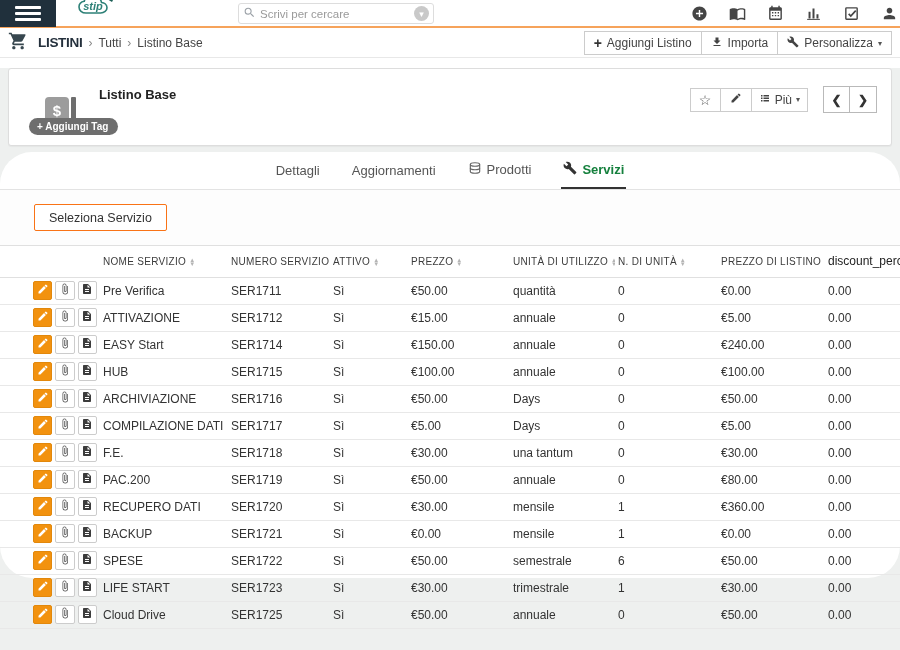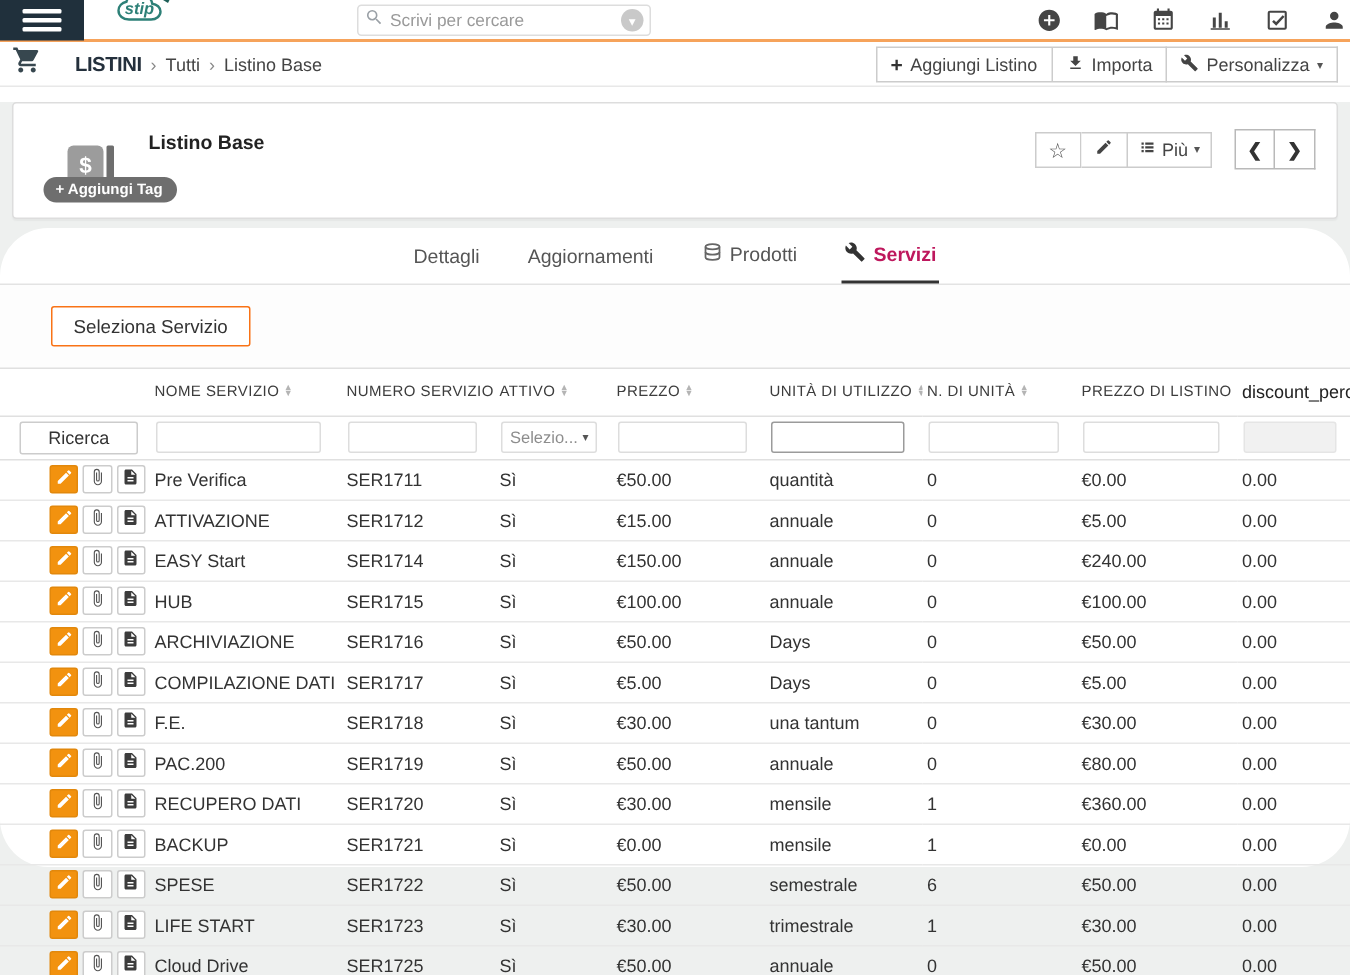--- a/index.html
+++ b/index.html
@@ -26,21 +26,21 @@
            font-size:9px; display:flex; align-items:center; justify-content:center; }
   .top-icons { position:absolute; right:0; top:0; height:26px; display:flex;
                align-items:center; gap:21px; padding-right:2px; }
   .top-icons .tico { width:17px; height:17px; cursor:pointer; }
   .top-icons .tico svg { width:17px; height:17px; }
 
   
   .crumbbar { height:30px; display:flex; align-items:center; padding:0 8px;
               background:#fff; border-bottom:1px solid #e8e8e8; position:relative; }
   .crumbbar .ic svg { width:20px; height:20px; }
-  .crumb-module { font-weight:bold; font-size:13.5px; color:#24303c; margin-left:22px;
+  .crumb-module { font-weight:bold; font-size:13.5px; color:#24303c; margin-left:10px;
                   letter-spacing:-0.3px; cursor:pointer; }
   .crumb-sep { color:#888; font-size:12px; margin:0 6px; }
   .crumb-item { font-size:12px; color:#444; cursor:pointer; }
   .crumb-actions { position:absolute; right:8px; top:3px; display:flex; }
   .cbtn { height:24px; background:#fff; border:1px solid #ccc; font-size:12px;
           color:#444; display:flex; align-items:center; gap:5px; padding:0 9px;
           cursor:pointer; }
   .cbtn + .cbtn { border-left:0; }
   .cbtn .ic svg { width:12px; height:12px; }
   .cbtn .plus { font-size:14px; font-weight:bold; color:#333; line-height:1; }
@@ -74,21 +74,21 @@
           color:#333; font-weight:bold; cursor:pointer; }
   .nbtn + .nbtn { border-left:0; }
 
   
   .sheet { margin-top:6px; background:#fff; height:426px;border-radius:32px; }
   .tab-bar { height:38px; display:flex; justify-content:center; align-items:flex-end;
              gap:28px; border-bottom:1px solid #e3e3e3; }
   .tab { font-size:13px; color:#555; padding:0 2px 11px 2px; display:flex;
          align-items:center; gap:5px; cursor:pointer; }
   .tab .ic svg { width:14px; height:14px; }
-  .tab.active { color:#be185d; font-weight:bold; border-bottom:2px solid #333;
+  .tab.active { color:#15803d; font-weight:bold; border-bottom:2px solid #333;
                 padding-bottom:9px; }
 
   .grid-toolbar { height:56px; display:flex; align-items:center;
                   justify-content:space-between; padding:0 10px 0 34px;
                   border-bottom:1px solid #e0e0e0; background:#fdfdfd; }
   .select-btn { height:27px; background:#fff; border:1px solid #f97316; border-radius:2px;
                 font-size:12.5px; color:#333; padding:0 14px; cursor:pointer; }
   .pager { display:flex; align-items:center; gap:10px; }
   .pager-text { font-size:12px; color:#333; }
   .pager-text b { font-weight:bold; }
@@ -324,36 +324,20 @@
             <th><span>N. DI UNITÀ</span><span class="sort">
                 <i>▲</i>
                 <i>▼</i>
               </span></th>
             <th><span>PREZZO DI LISTINO</span><span class="sort">
                 <i>▲</i>
                 <i>▼</i>
               </span></th>
             <th class="raw"><span>discount_perce</span></th>
           </tr>
-        <tr class="filters" id="filter-row">
-            <td><button class="ricerca-btn">Ricerca</button></td>
-            <td><input class="f-input" style=""></td>
-            <td><input class="f-input" style=""></td>
-            <td>
-              <div class="f-select">
-                <span>Selezio...</span>
-                <span class="caret">▾</span>
-              </div>
-            </td>
-            <td><input class="f-input" style=""></td>
-            <td><input class="f-input focused" style=""></td>
-            <td><input class="f-input" style=""></td>
-            <td><input class="f-input" style=""></td>
-            <td><input class="f-input disabled" style=""></td>
-          </tr>
       </thead>
       <tbody id="table-body">
           <tr>
             <td class="actions">
               <div class="row-btns">
                 <button class="rbtn edit">
                   <span class="ic"><svg viewBox="0 0 24 24" fill="#fff">
                       <path d="M3 17.25V21h3.75L17.81 9.94l-3.75-3.75L3 17.25zM20.71 7.04a1 1 0 0 0 0-1.41l-2.34-2.34a1 1 0 0 0-1.41 0l-1.83 1.83 3.75 3.75 1.83-1.83z"></path>
                     </svg></span>
                 </button>

